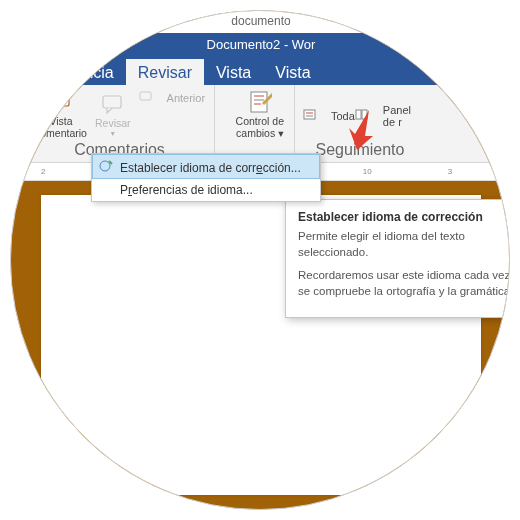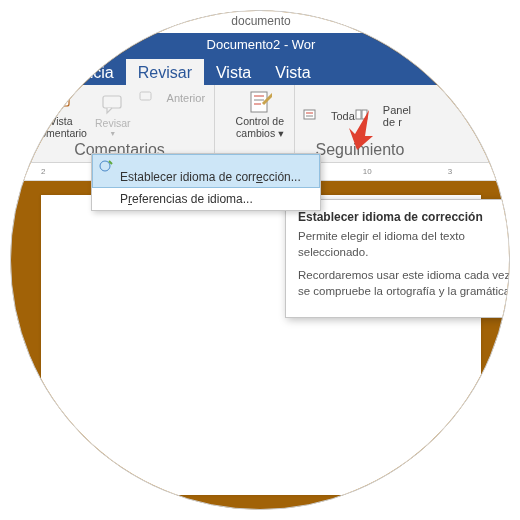--- a/index.html
+++ b/index.html
@@ -14,21 +14,21 @@
   .ribbon { height: 78px; background: #f3f3f3; border-bottom: 1px solid #d4d4d4; display: flex; position: relative; }
   .group { border-right: 1px solid #d4d4d4; padding: 3px 6px; display: flex; flex-direction: column; align-items: flex-end; justify-content: space-between; font-size: 10px; color: #555; }
   .group .gbottom { font-size: 16px; color: #666; text-align: center; }
   .gbtn { display: flex; flex-direction: column; align-items: center; font-size: 10.5px; color: #444; padding: 2px 4px; cursor: pointer; text-align: center; line-height: 1.1; }
   .gbtn .ico { width: 24px; height: 24px; margin-bottom: 2px; display: flex; align-items: center; justify-content: center; }
   .disabled { color: #b5b5b5; }
   .smallrow { display: flex; align-items: center; font-size: 11px; color: #a9a9a9; padding: 1px 0; gap: 14px; }
   .smallrow .sico { width: 14px; height: 14px; display:inline-block; }
   .dropdown { position: absolute; top: 142px; left: 80px; width: 230px; background: #fff; border: 1px solid #c6c6c6; box-shadow: 2px 2px 6px rgba(0,0,0,0.2); z-index: 10; }
   .dropdown .ditem { padding: 4px 24px 4px 28px; font-size: 12px; color: #333; position: relative; cursor: pointer; }
-  .dropdown .ditem.hover { background: #cde6f7; border: 1px solid #92c0e0; padding: 15px 9px 3px 27px; }
+  .dropdown .ditem.hover { background: #cde6f7; border: 1px solid #92c0e0; padding: 6px 9px 3px 27px; }
   .dropdown .ditem .dico { position: absolute; left: 6px; top: 4px; width: 14px; height: 14px; }
   .tooltip { position: absolute; top: 188px; left: 274px; width: 266px; background: #fff; border: 1px solid #c6c6c6; box-shadow: 2px 2px 8px rgba(0,0,0,0.25); padding: 10px 12px; font-size: 11.5px; color: #555; z-index: 9; }
   .tooltip .tt-title { font-weight: bold; color: #333; margin-bottom: 5px; font-size: 12px; }
   .tooltip p { margin-bottom: 8px; line-height: 1.35; }
   .ruler { height: 18px; background: #fff; border-bottom: 1px solid #ddd; font-size: 8px; color: #888; display: flex; align-items: center; padding-left: 90px; gap: 38px; position: relative; }
   .ruler span { display:inline-block; }
   .doc { height: 300px; background: #fff; margin: 14px 90px; box-shadow: 0 0 3px rgba(0,0,0,0.15); }
   .arrow { position: absolute; top: 95px; left: 332px; z-index: 8; }
   .underline { text-decoration: underline; }
   svg { display: block; }

